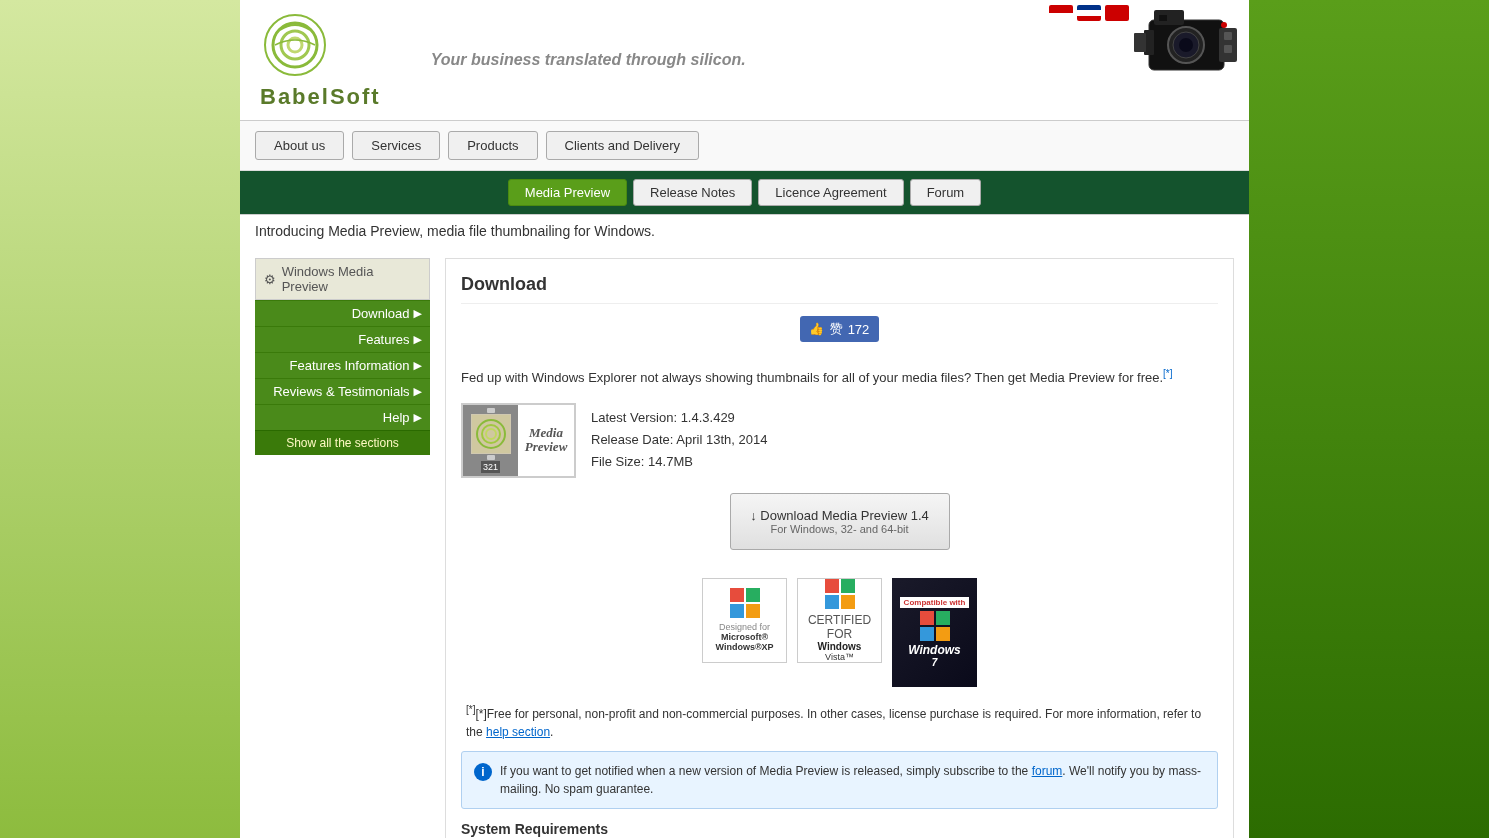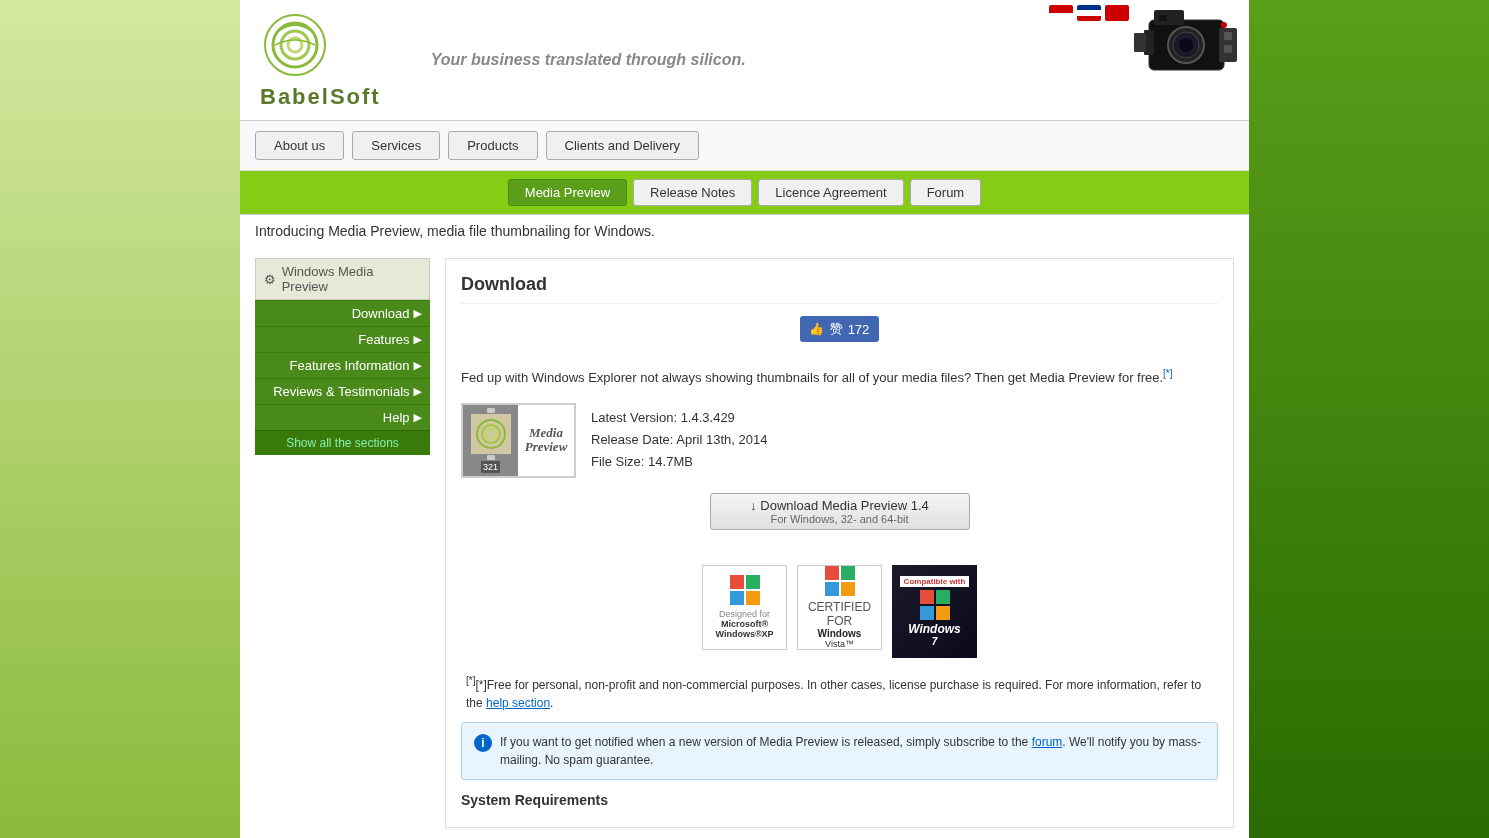--- a/index.html
+++ b/index.html
@@ -87,21 +87,21 @@
       padding: 6px 18px;
       font-size: 13px;
       cursor: pointer;
       border-radius: 3px;
       color: #333;
     }
     .sub-nav-bar {
       display: flex;
       gap: 6px;
       padding: 8px 15px;
-      background: #84cc16;
+      background: #14532d;
       border-bottom: 1px solid #ccc;
       justify-content: center;
     }
     .sub-nav-btn {
       border: 1px solid #aaa;
       background: #f0f0f0;
       padding: 5px 16px;
       font-size: 13px;
       cursor: pointer;
       border-radius: 3px;
@@ -152,21 +152,21 @@
     }
     .sidebar-item-btn .arrow {
       margin-left: 4px;
       font-size: 11px;
     }
     .sidebar-show-all {
       display: flex;
       justify-content: center;
       align-items: center;
       background: #3a7a0a;
-      color: #86efac;
+      color: #fef9c3;
       border: none;
       border-top: 1px solid #2a6a00;
       padding: 5px 8px;
       font-size: 12px;
       width: 100%;
       cursor: pointer;
       text-align: center;
     }
     .main-panel {
       flex: 1;
@@ -216,25 +216,25 @@
       gap: 15px;
       margin-bottom: 15px;
     }
     .product-details {
       font-size: 13px;
       color: #333;
       line-height: 1.7;
     }
     .download-btn-large {
       display: block;
-      width: 260px;
-      margin: 0 auto 35px auto;
+      width: 220px;
+      margin: 0 auto 28px auto;
       background: linear-gradient(to bottom, #f5f5f5, #e0e0e0);
       border: 1px solid #aaa;
-      padding: 4px 12px;
+      padding: 14px 12px;
       text-align: center;
       cursor: pointer;
       border-radius: 3px;
       font-size: 13px;
       color: #333;
     }
     .download-btn-large .btn-sub {
       font-size: 11px;
       color: #666;
     }
@@ -356,21 +356,21 @@
       grid-template-rows: 1fr 1fr;
       width: 32px;
       height: 32px;
       gap: 3px;
       margin-bottom: 4px;
     }
     .win8-flag div { background: white; }
     .badge-win7-inner {
       background: linear-gradient(135deg, #1a1a2a 0%, #0a0a1a 100%);
       width: 85px;
-      height: 93px;
+      height: 109px;
       display: flex;
       flex-direction: column;
       align-items: center;
       justify-content: center;
     }
     .product-logo-container {
       display: flex;
       align-items: center;
       width: 115px;
       height: 75px;

